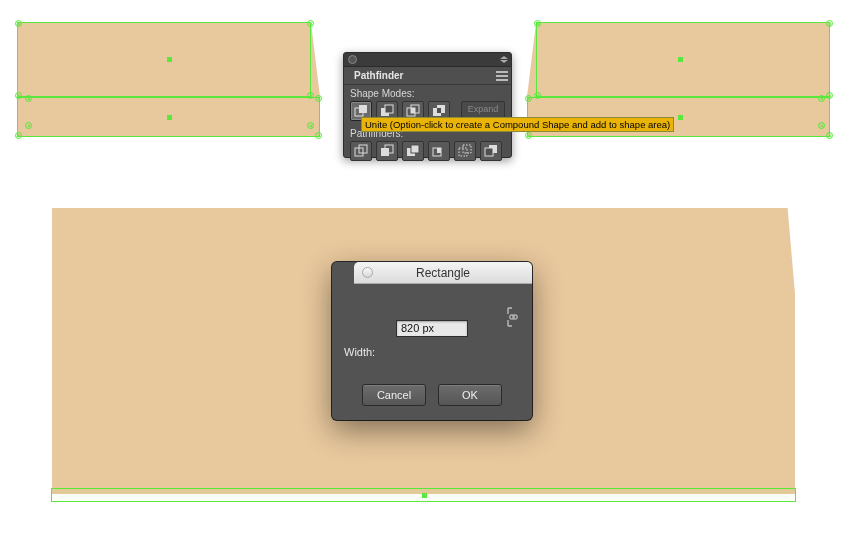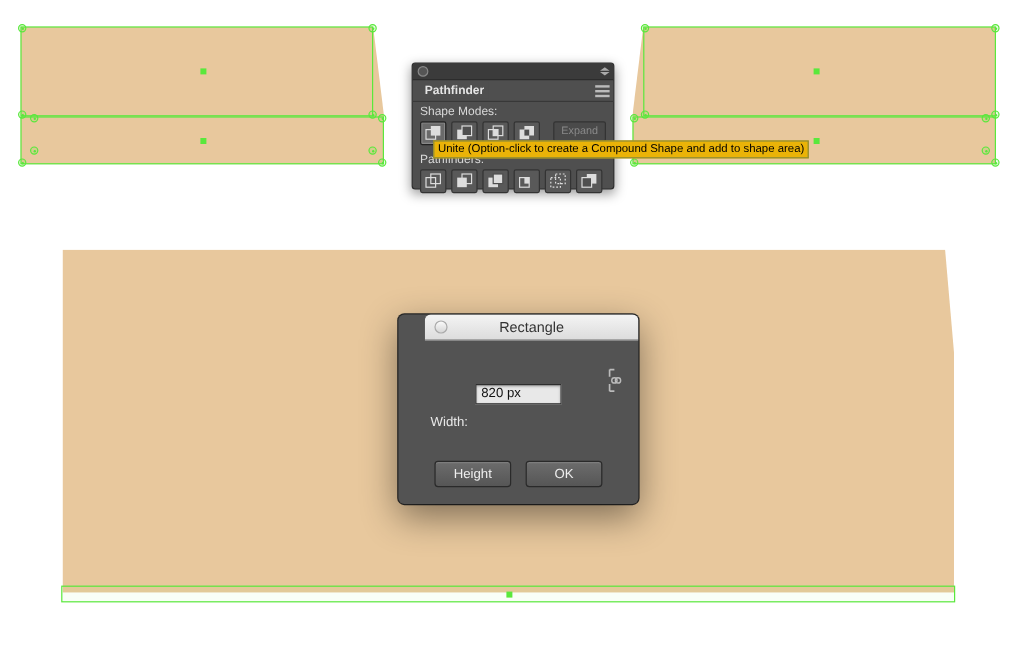--- a/index.html
+++ b/index.html
@@ -133,21 +133,21 @@
     position:relative;
     margin-left:22px;
   }
   .dlg-dot{
     position:absolute; left:8px; top:5px; width:11px; height:11px;
     border-radius:50%; background:linear-gradient(#fafafa,#d6d6d6);
     border:1px solid #aaa;
   }
   .dlg-body{ padding:14px 12px 14px; }
   .dlg-row{ display:flex; align-items:center; margin-bottom:8px; position:relative;}
-  .dlg-label{ width:46px; text-align:right; color:#e8e8e8; font-size:11px; margin-right:6px;margin-top:48px;}
+  .dlg-label{ width:46px; color:#e8e8e8; font-size:11px; margin-right:6px;margin-top:48px;}
   .dlg-input{
     width:72px; height:17px; background:#e8e8e8; border:1px solid #2e2e2e;
     color:#111; font-size:11px; padding:0 4px; line-height:15px;
     box-shadow:inset 0 1px 2px rgba(0,0,0,0.3);
   }
   .constrain{
     position:absolute; right:0; top:6px; width:16px; height:26px;
     display:flex; align-items:center; justify-content:center;
   }
   .constrain svg{width:14px;height:22px;}
@@ -301,16 +301,16 @@
       <div class="constrain">
         <svg viewBox="0 0 14 22">
             <path d="M3 2h4M3 2v6M3 20h4M3 20v-6" stroke="#bbb" fill="none" stroke-width="1.4"></path>
             <circle cx="7" cy="11" r="2.2" fill="none" stroke="#bbb" stroke-width="1.2"></circle>
             <circle cx="10" cy="11" r="2.2" fill="none" stroke="#bbb" stroke-width="1.2"></circle>
           </svg>
       </div>
     </div>
   </div>
   <div class="dlg-buttons">
-    <div class="dlg-button">Height</div>
+    <div class="dlg-button">Cancel</div>
     <div class="dlg-button">OK</div>
   </div>
 </div>
 
 </body></html>

